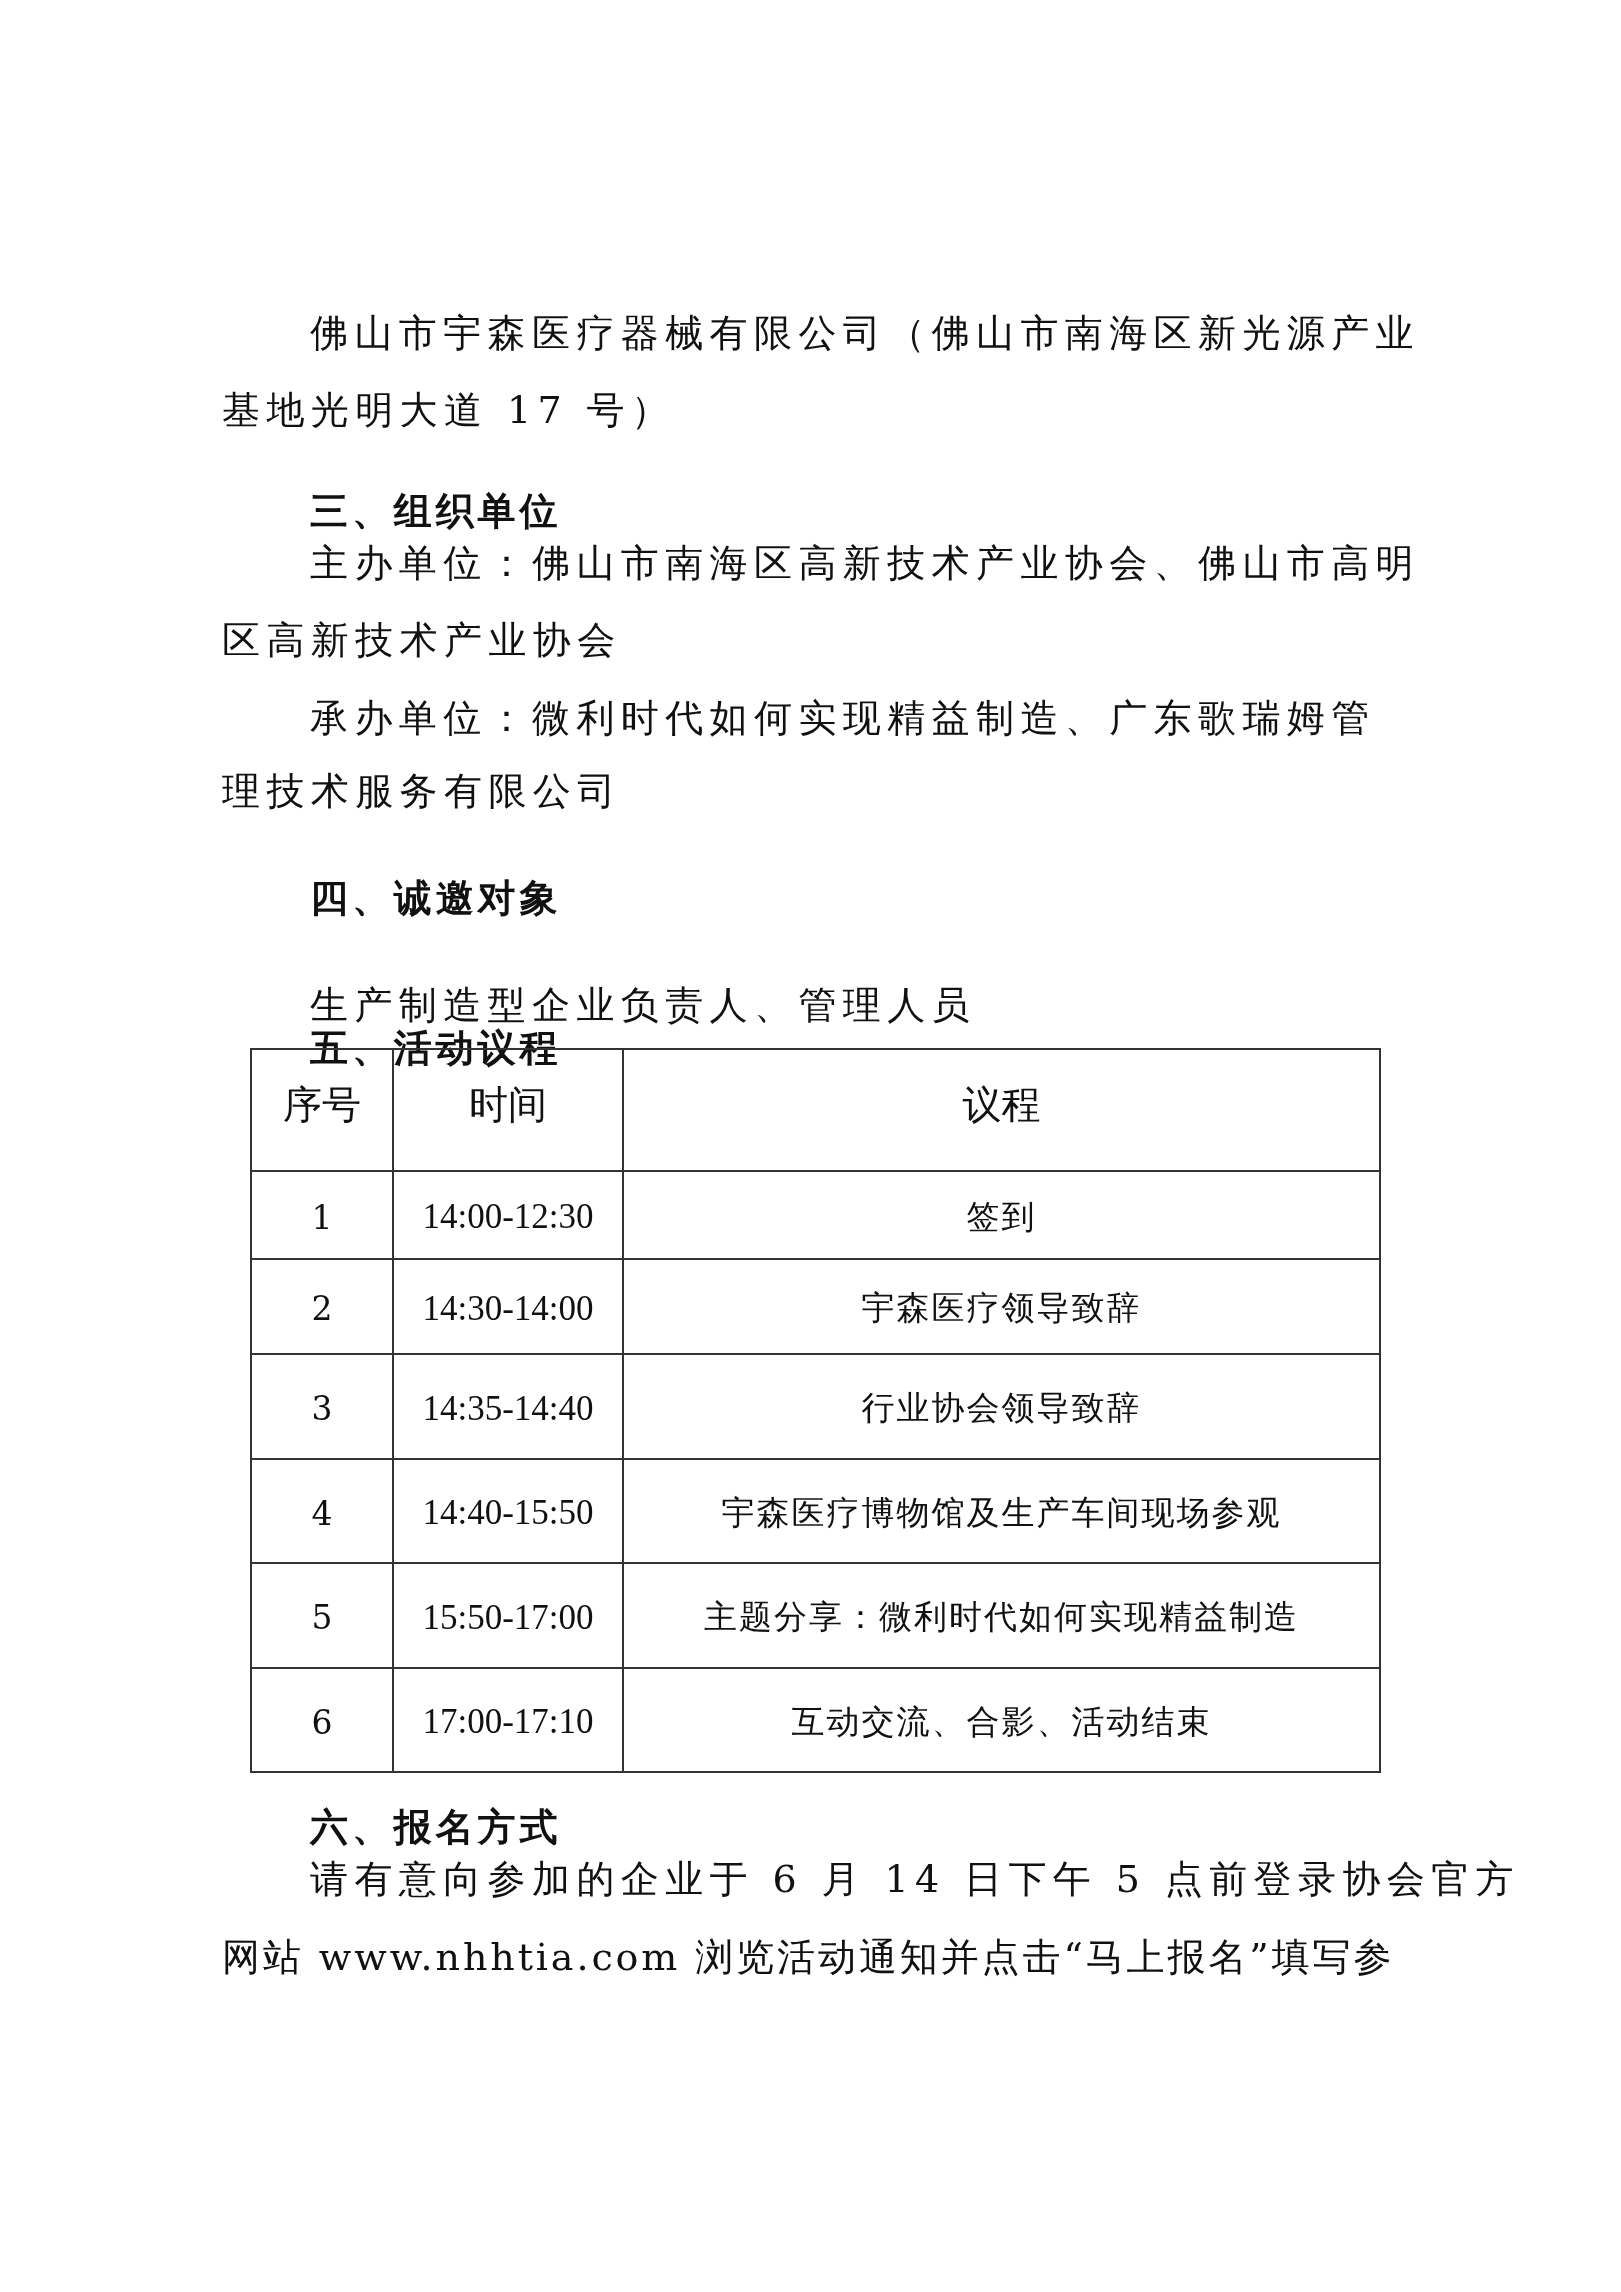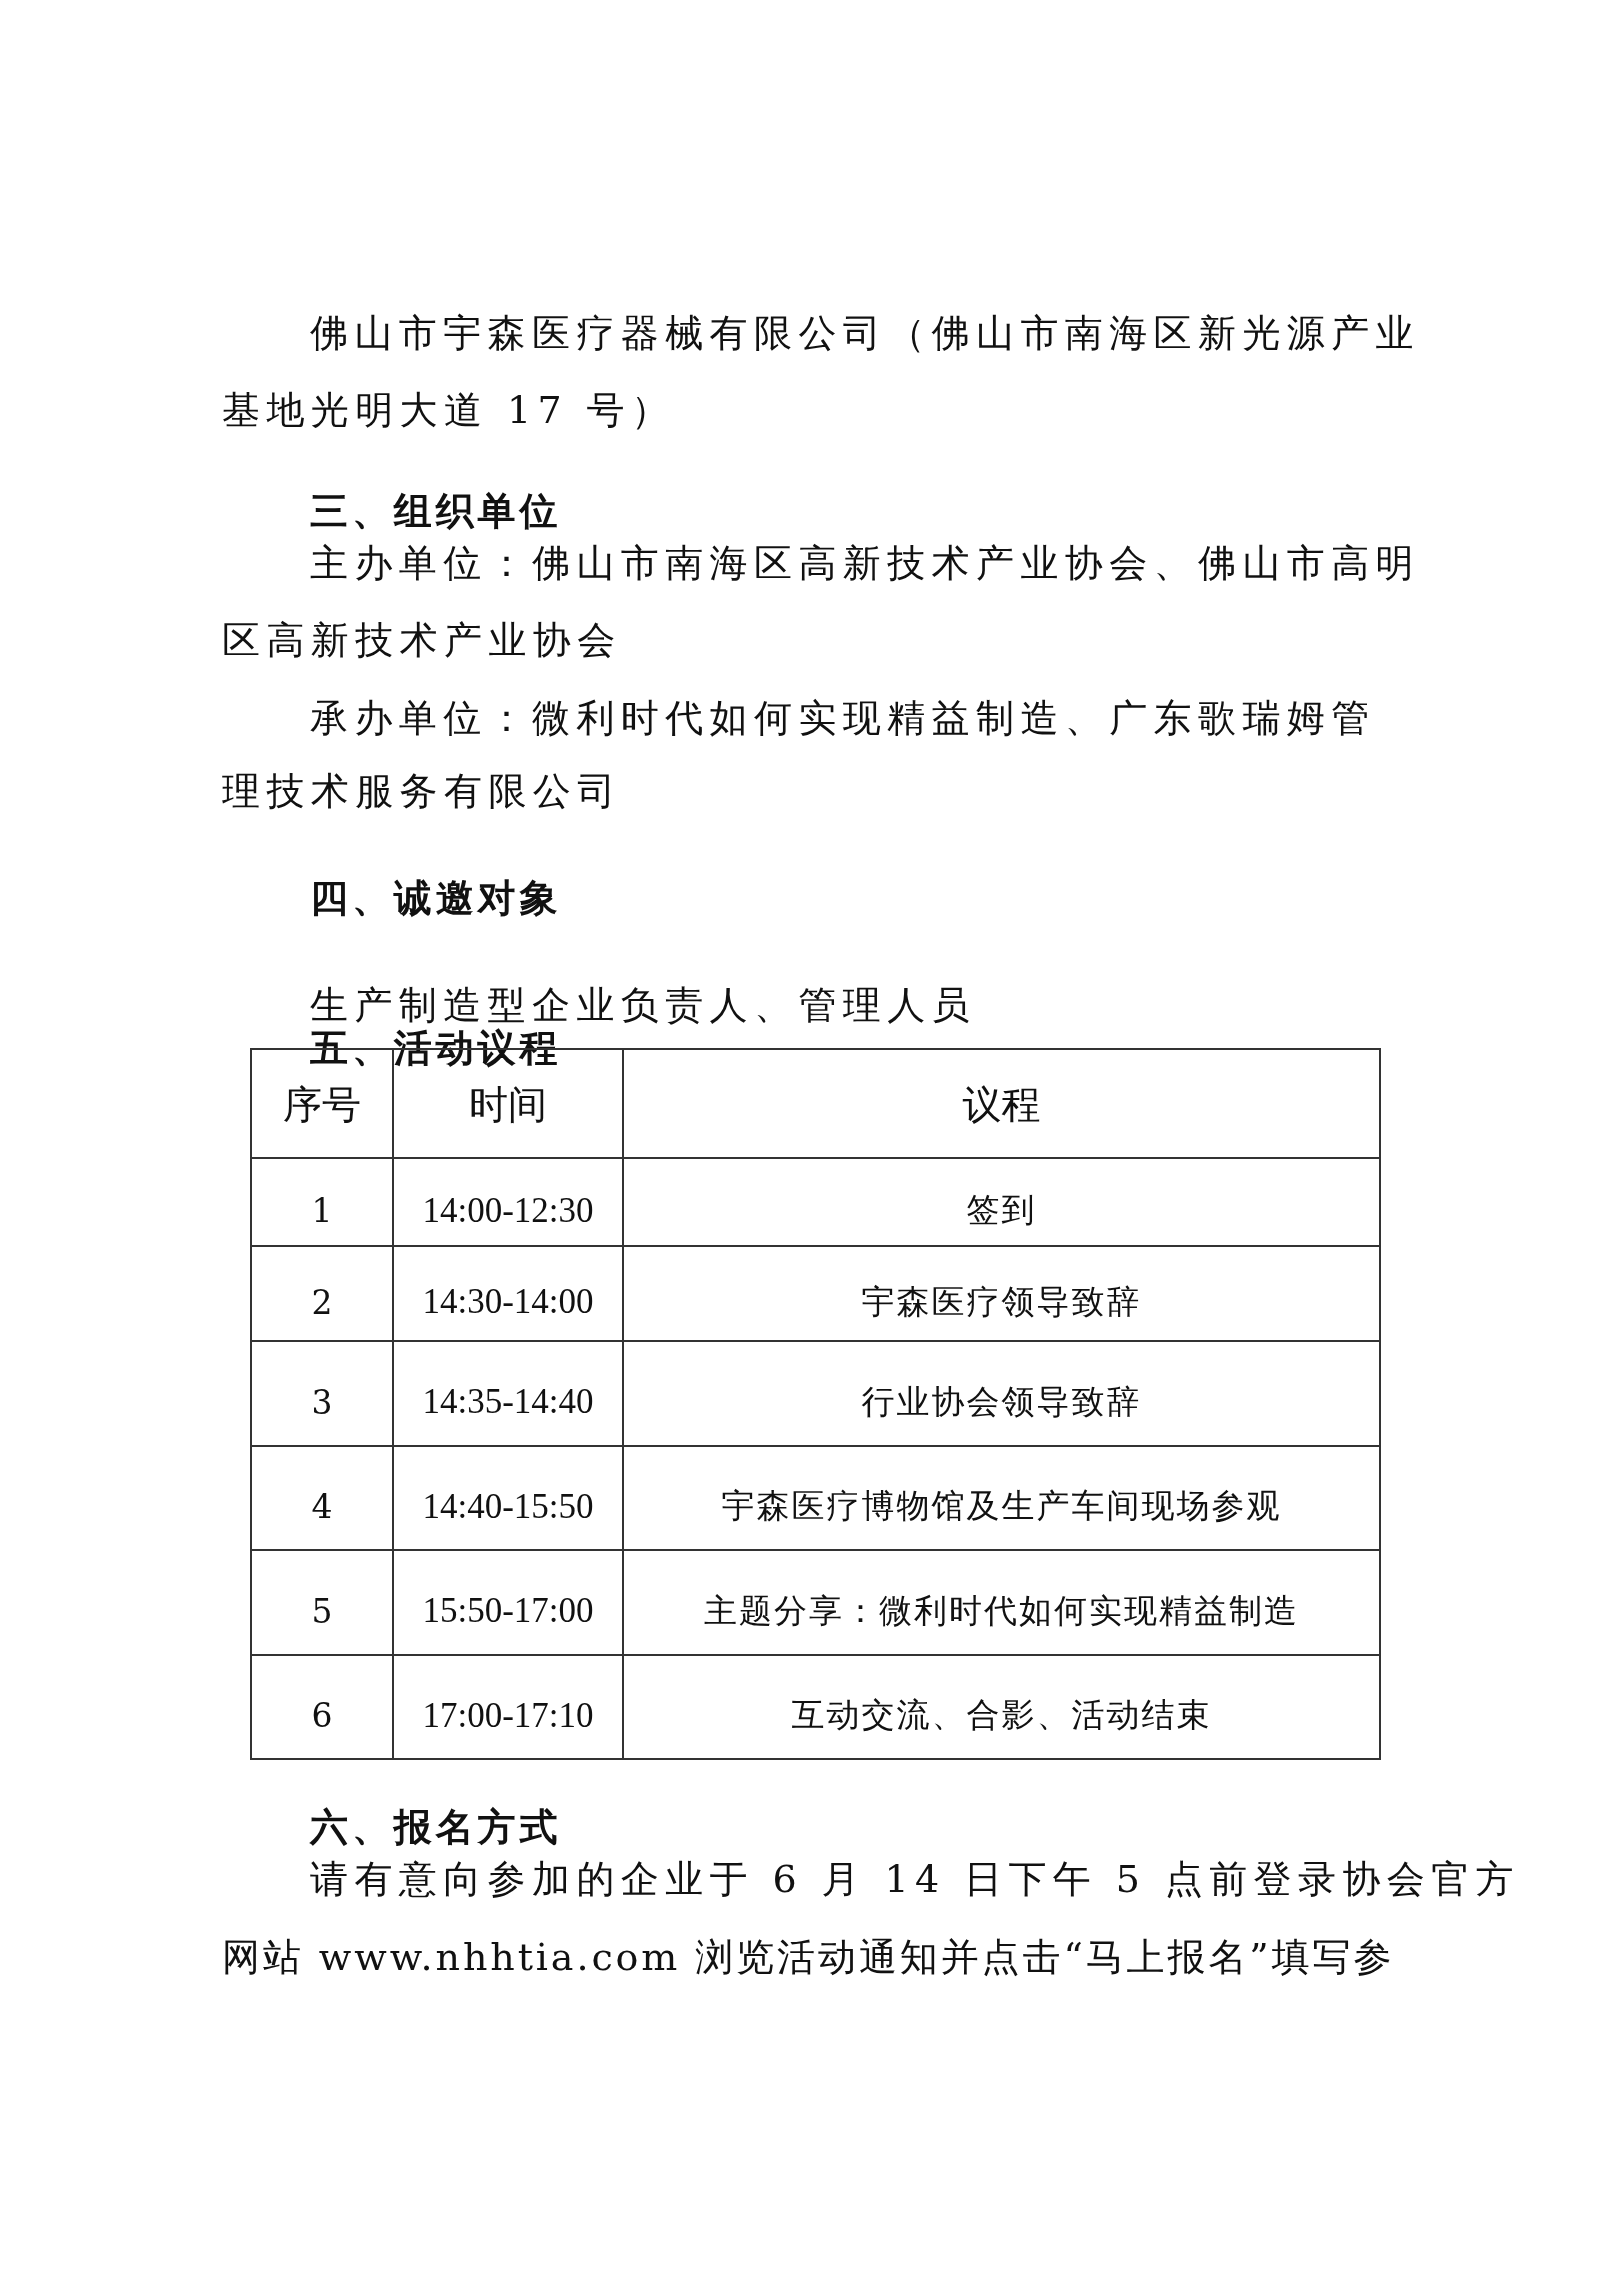--- a/index.html
+++ b/index.html
@@ -15,21 +15,21 @@
   }
   .indent { left: 310px; width: 1100px; }
   .heading { font-weight: bold; letter-spacing: 3.9px; margin-top: 24px; }
   table.agenda {
     position: absolute; left: 250px; top: 1048px;
     width: 1129px; border-collapse: collapse;
     font-size: 33px; table-layout: fixed;
   }
   table.agenda td, table.agenda th {
     border: 2px solid #333333; text-align: center; vertical-align: middle;
-    padding: 4px; font-weight: normal; white-space: nowrap;
+    padding: 17px; font-weight: normal; white-space: nowrap;
   }
   table.agenda th { font-size: 39px; height: 95px; padding-top: 7.8px; }
   table.agenda td { padding-top: 21.6px; }
   table.agenda td.time { letter-spacing: 0px; font-family: "Liberation Serif", serif; font-size: 35px; }
   table.agenda td.item { letter-spacing: 2px; border-radius: 29px; }
 </style>
 </head>
 <body>
 
 <div>

